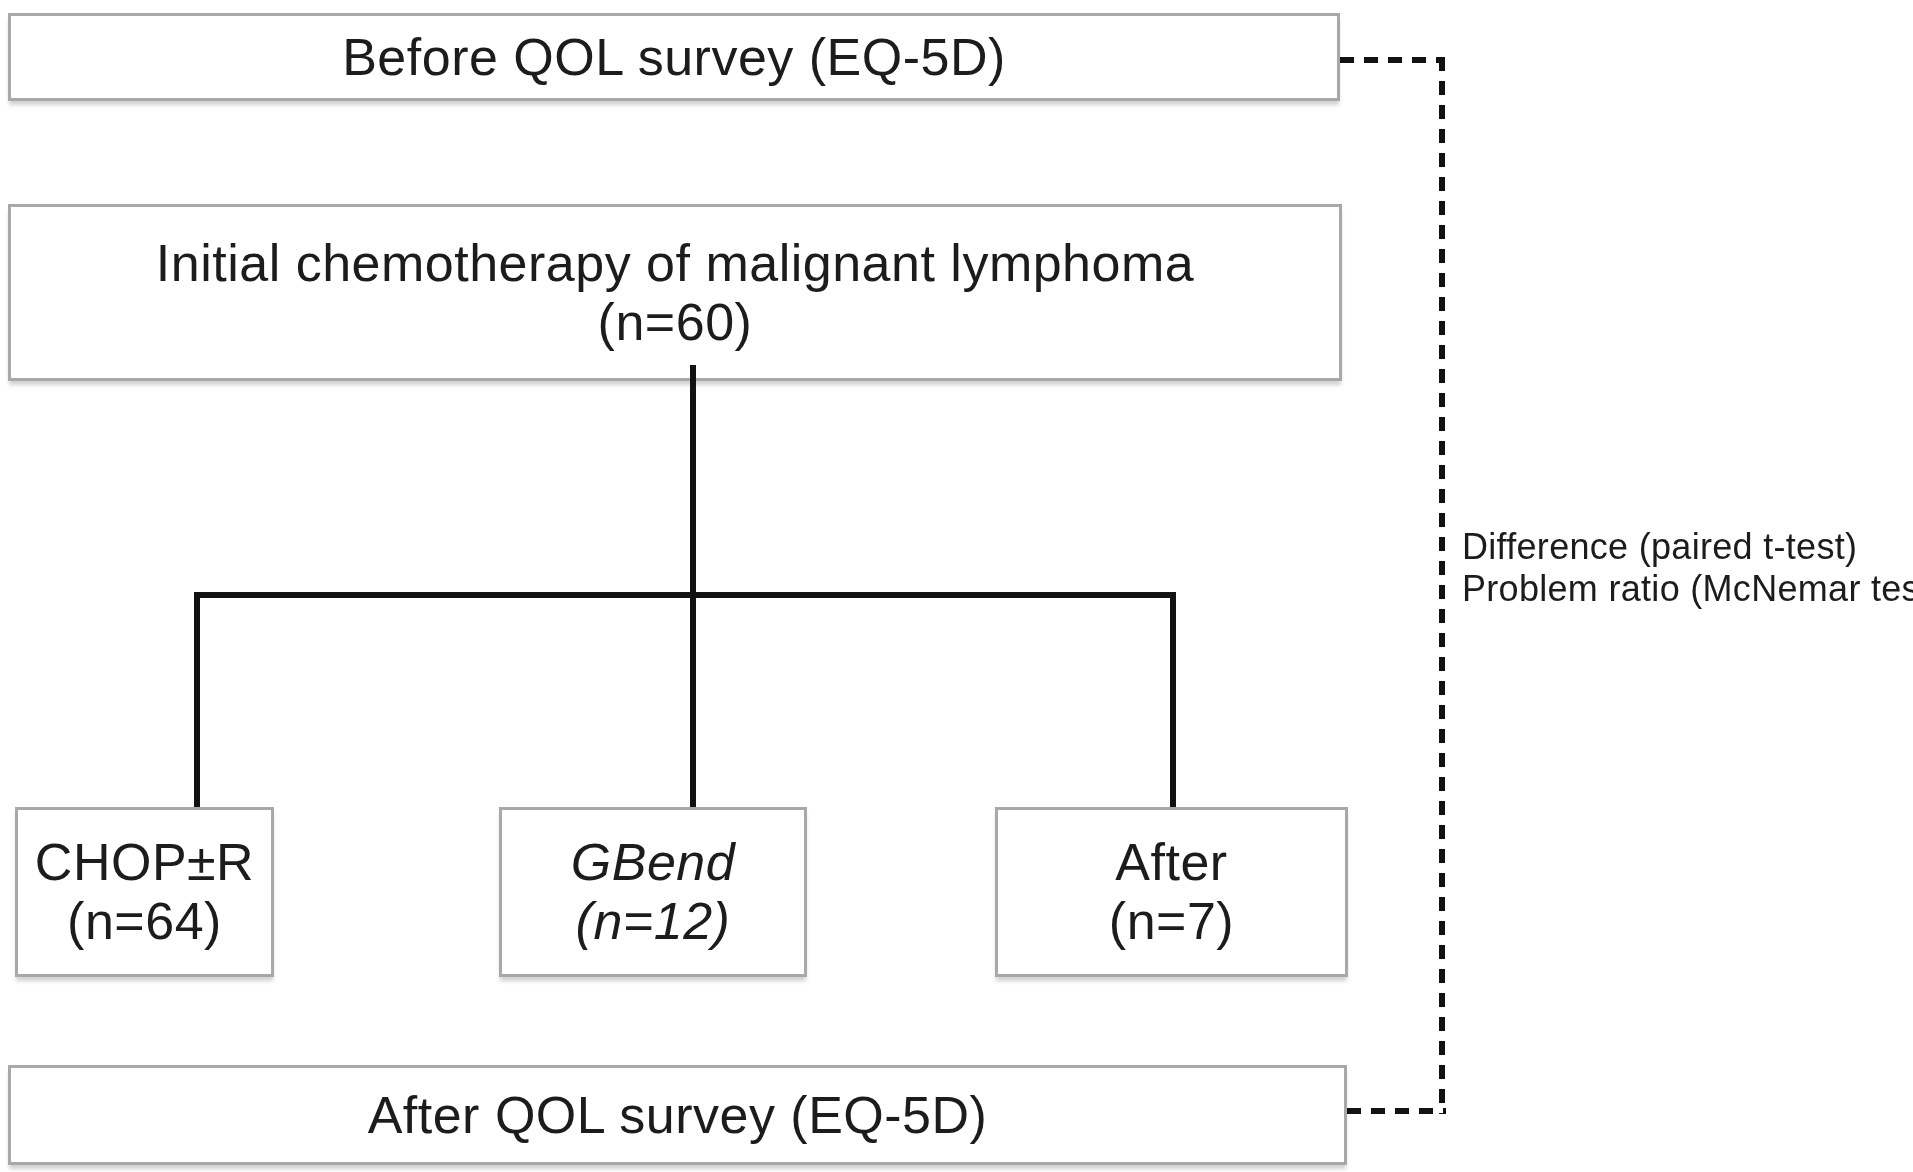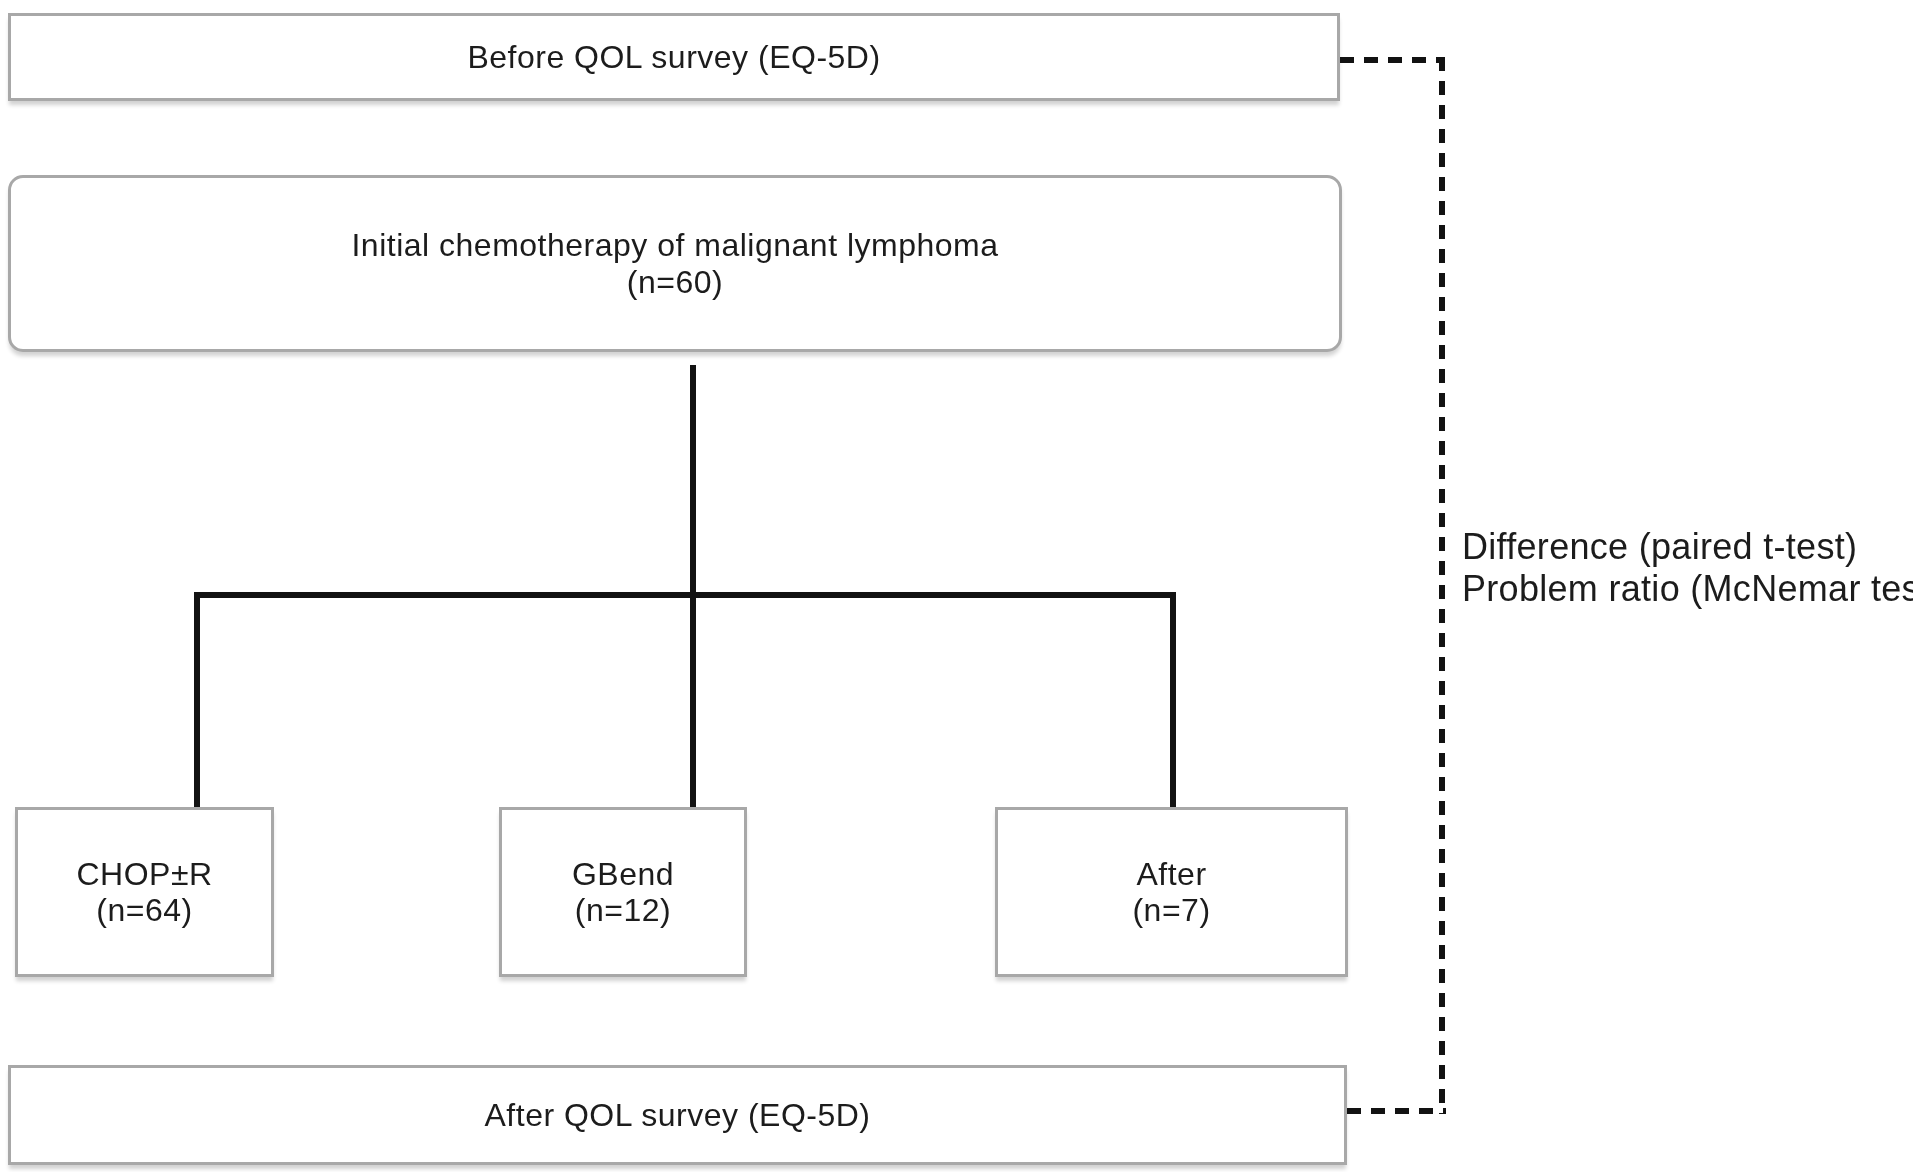--- a/index.html
+++ b/index.html
@@ -24,30 +24,30 @@
   
   .node {
     position: absolute;
     background: #fff;
     border: 3px solid var(--box-border);
     box-shadow: 0 5px 4px -1px rgba(0,0,0,0.18);
     display: flex;
     flex-direction: column;
     justify-content: center;
     text-align: center;
-    font-size: 32px;
+    font-size: 52px;
     line-height: 1.13;
     color: var(--text);
     letter-spacing: 0.5px;
   }
 
   .node-before { left: 8px;   top: 13px;   width: 1332px; height: 88px;  }
-  .node-chemo  { left: 8px;   top: 175px;  width: 1334px; height: 177px; border-radius: 15px; }
+  .node-chemo  { left: 8px;   top: 204px;  width: 1334px; height: 177px; }
   .node-chop   { left: 15px;  top: 807px;  width: 259px;  height: 170px; }
-  .node-gbend  { left: 499px; top: 807px;  width: 248px;  height: 170px; }
+  .node-gbend  { left: 499px; top: 807px;  width: 308px;  height: 170px; font-style: italic; }
   .node-other  { left: 995px; top: 807px;  width: 353px;  height: 170px; }
   .node-after  { left: 8px;   top: 1065px; width: 1339px; height: 100px;  }
 
   
   .solid { position: absolute; background: var(--line); }
   .conn-center-v { left: 690px;  top: 365px; width: 6px;   height: 443px; }
   .conn-h        { left: 194px;  top: 592px; width: 982px; height: 6px;   }
   .conn-left-v   { left: 194px;  top: 592px; width: 6px;   height: 215px; }
   .conn-right-v  { left: 1170px; top: 592px; width: 6px;   height: 215px; }
 

